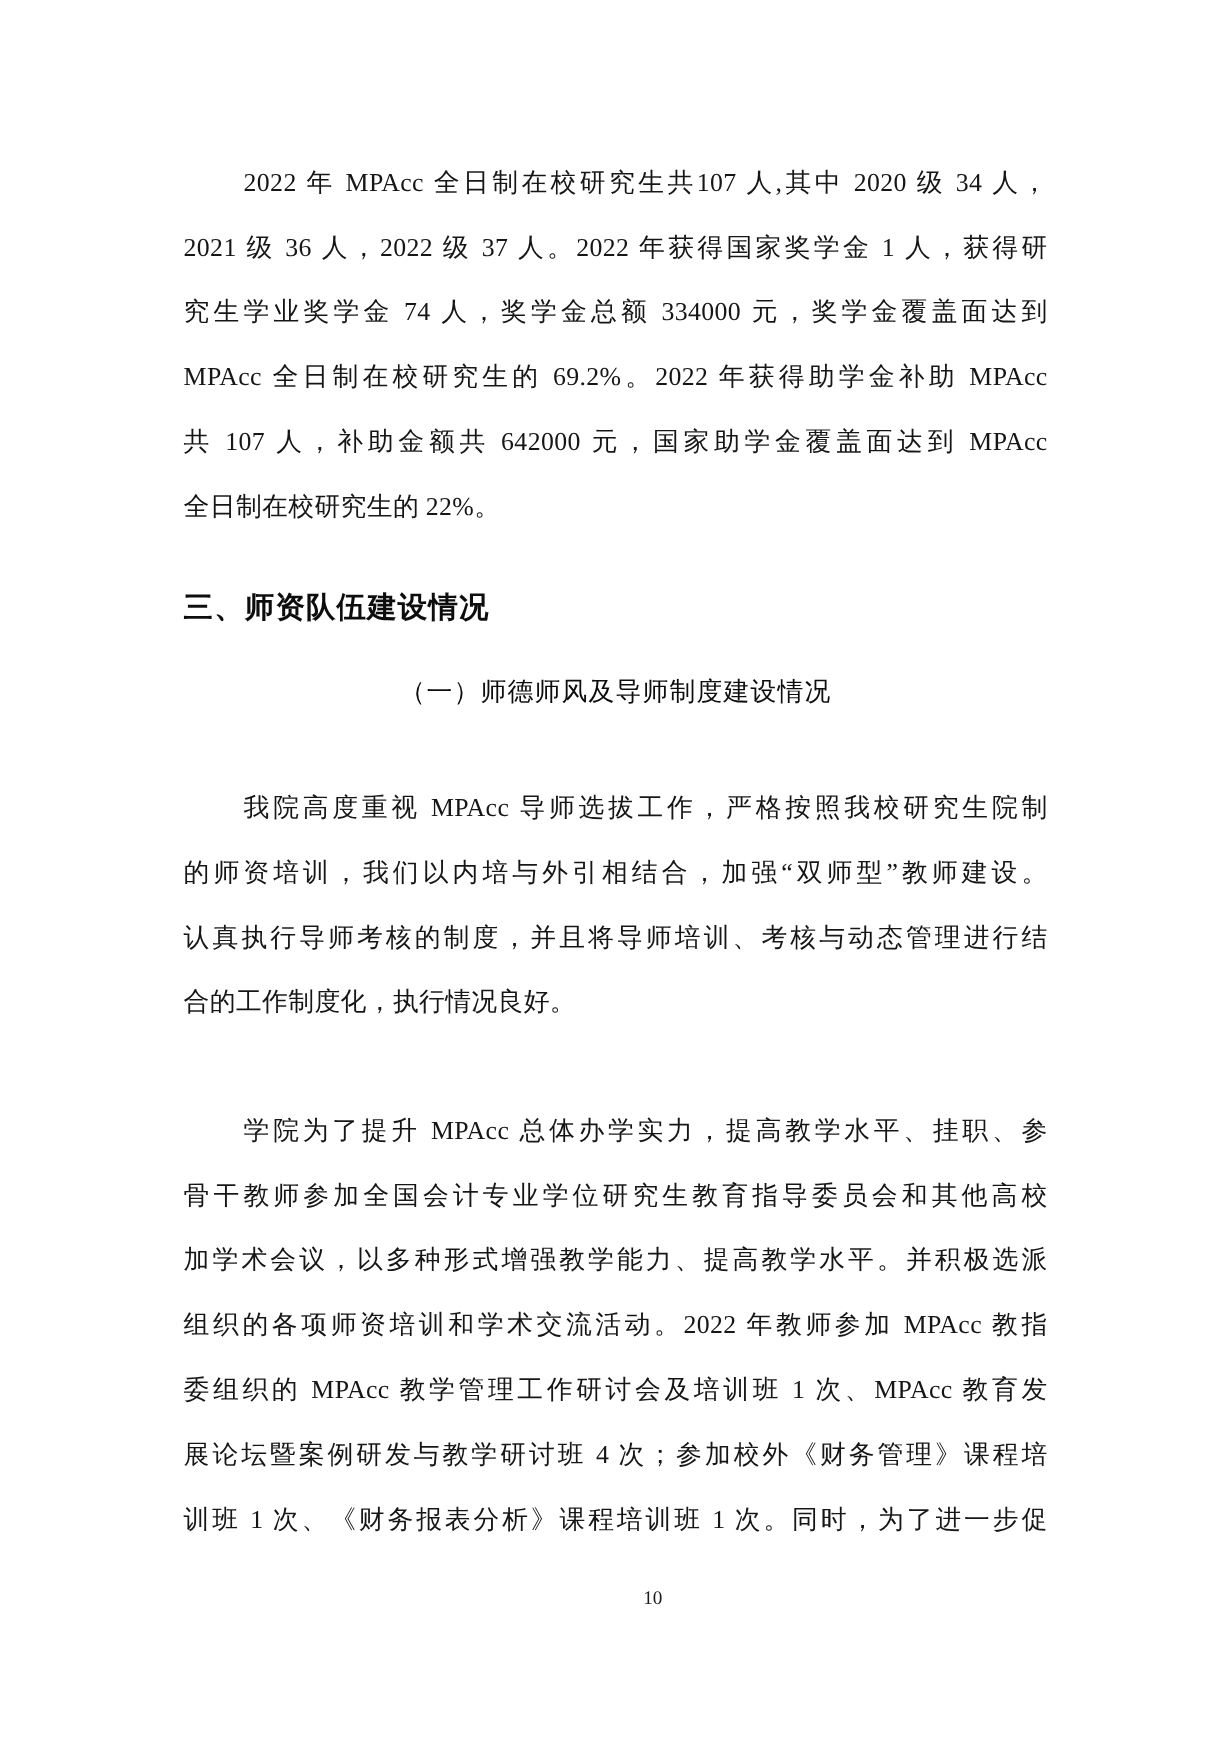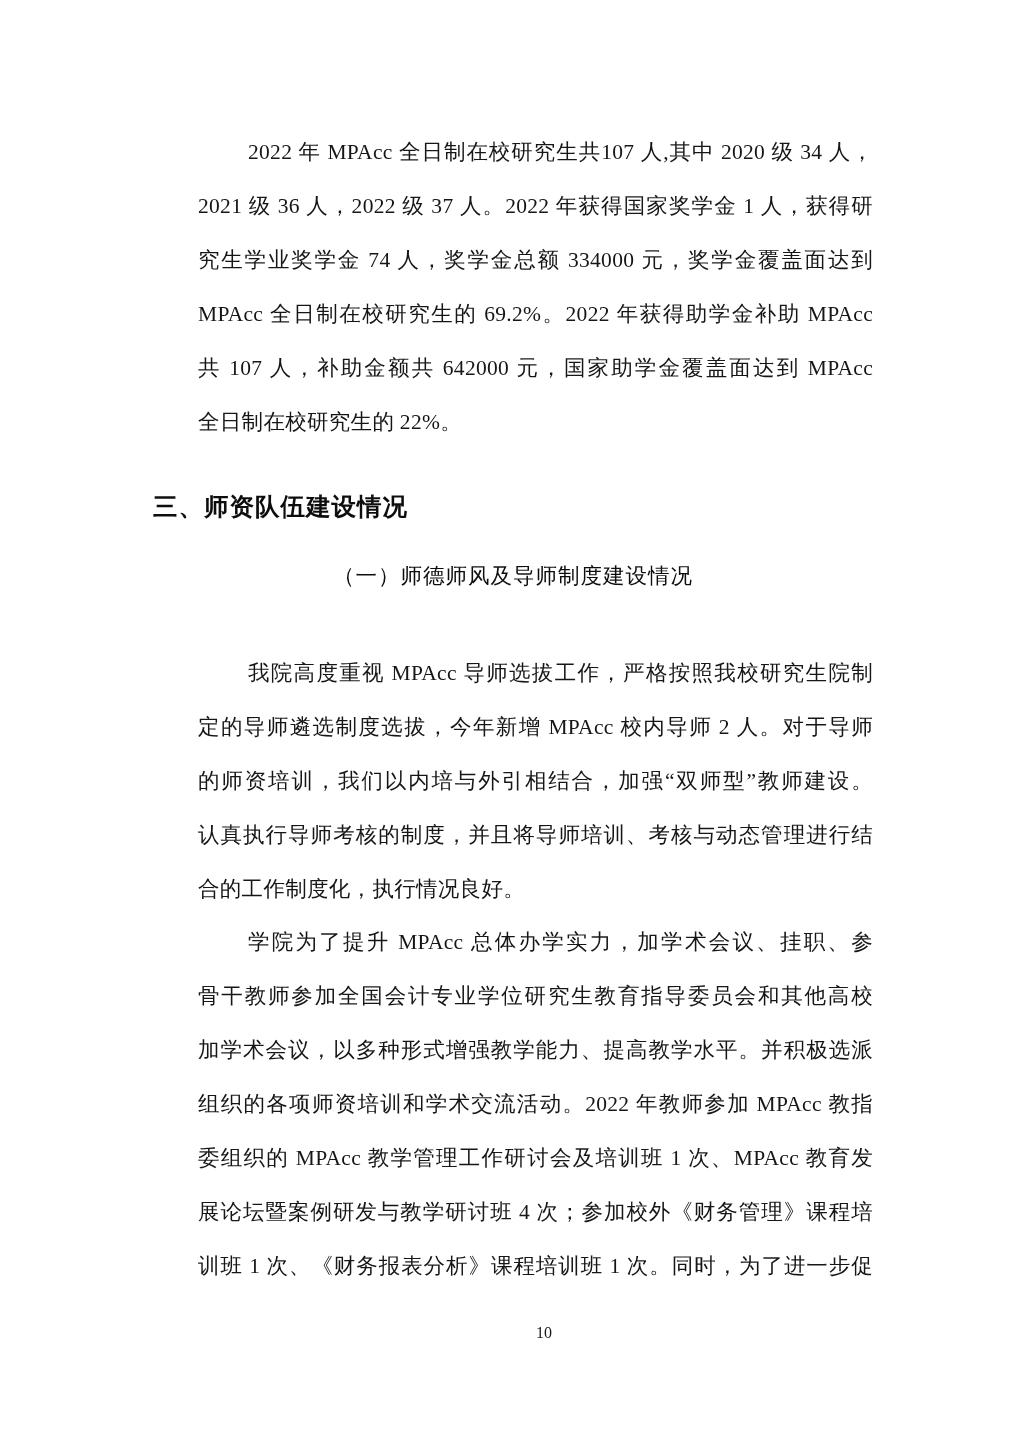--- a/index.html
+++ b/index.html
@@ -16,21 +16,20 @@
     position: absolute;
     left: 153px;
     width: 720px;
   }
   .para .line {
     font-size: 21.5px;
     line-height: 54px;
     text-align: justify;
     text-align-last: justify;
     letter-spacing: 0.3px;
-    margin-left: 45px;
   }
   .para .line--indent { text-indent: 50px; }
   .para .line--last { text-align-last: auto; }
   .h1 {
     top: 480px;
     font-family: "Liberation Sans", sans-serif;
     font-weight: 700;
     font-size: 24.5px;
     line-height: 54px;
     letter-spacing: 1px;
@@ -74,28 +73,27 @@
     <div class="line">共 107 人，补助金额共 642000 元，国家助学金覆盖面达到 MPAcc</div>
     <div class="line line--last">全日制在校研究生的 22%。</div>
   </div>
 
   <div class="block h1">三、师资队伍建设情况</div>
 
   <div class="block h2">（一）师德师风及导师制度建设情况</div>
 
   <div class="block para p2">
     <div class="line line--indent">我院高度重视 MPAcc 导师选拔工作，严格按照我校研究生院制</div>
-    <div class="line">定的导师遴选制度选拔，今年新增 MPAcc 校内导师 2 人。对于导师</div>
     <div class="line">的师资培训，我们以内培与外引相结合，加强“双师型”教师建设。</div>
     <div class="line">认真执行导师考核的制度，并且将导师培训、考核与动态管理进行结</div>
     <div class="line line--last">合的工作制度化，执行情况良好。</div>
   </div>
 
   <div class="block para p3">
-    <div class="line line--indent">学院为了提升 MPAcc 总体办学实力，加学术会议、挂职、参</div>
+    <div class="line line--indent">学院为了提升 MPAcc 总体办学实力，提高教学水平、挂职、参</div>
     <div class="line">骨干教师参加全国会计专业学位研究生教育指导委员会和其他高校</div>
     <div class="line">加学术会议，以多种形式增强教学能力、提高教学水平。并积极选派</div>
     <div class="line">组织的各项师资培训和学术交流活动。2022 年教师参加 MPAcc 教指</div>
     <div class="line">委组织的 MPAcc 教学管理工作研讨会及培训班 1 次、MPAcc 教育发</div>
     <div class="line">展论坛暨案例研发与教学研讨班 4 次；参加校外《财务管理》课程培</div>
     <div class="line">训班 1 次、《财务报表分析》课程培训班 1 次。同时，为了进一步促</div>
   </div>
 
   <div class="footer">10</div>
 

